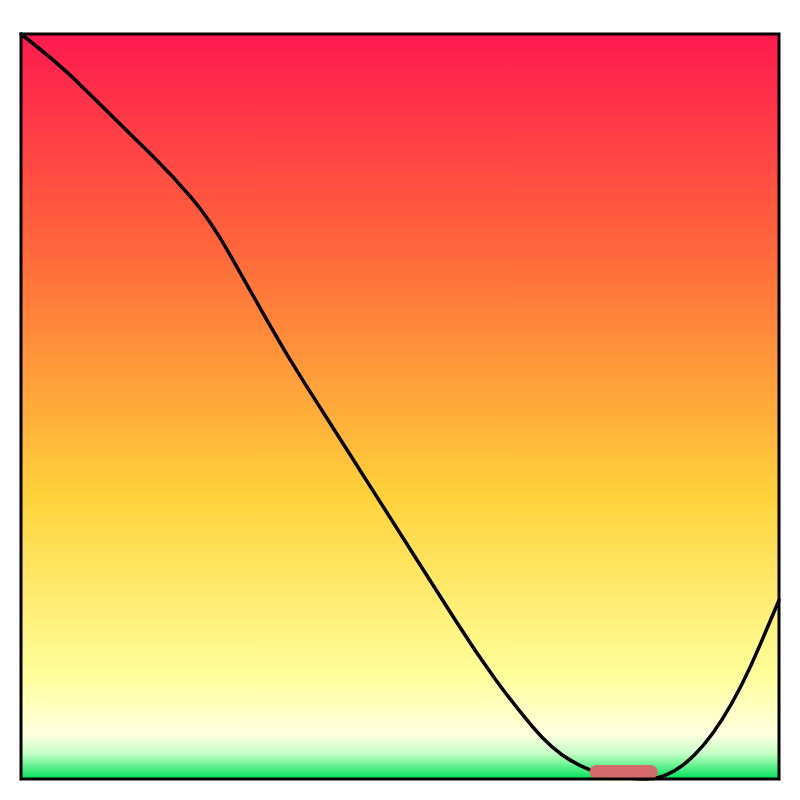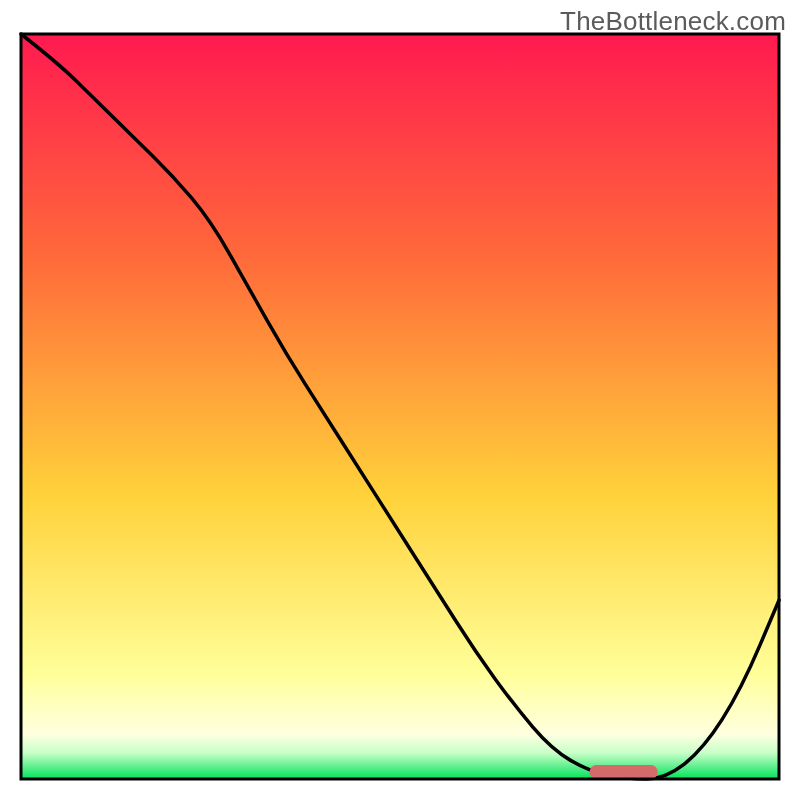--- a/index.html
+++ b/index.html
@@ -53,14 +53,13 @@
 
     <rect id="plot-bg" fill="url(#bg-grad)" x="21" y="34" width="758" height="745"></rect>
 
     <path id="curve" fill="none" stroke-width="3.5" stroke-linejoin="round" stroke-linecap="round" clip-path="url(#plot-clip)" d="M 21 34 Q 58.9 63.80000000000007 77.85 82.42500000000001 Q 96.8 101.04999999999995 115.75 119.67499999999995 Q 134.7 138.29999999999995 153.64999999999998 156.92499999999995 Q 172.6 175.54999999999995 191.55 197.89999999999998 Q 210.5 220.25 229.45 253.77499999999998 Q 248.4 287.29999999999995 267.35 320.825 Q 286.3 354.35 305.25 384.15 Q 324.2 413.95 343.15 443.75 Q 362.1 473.55 381.05 503.35 Q 400 533.15 418.95000000000005 562.95 Q 437.90000000000003 592.75 456.85 622.55 Q 475.8 652.35 494.75 678.425 Q 513.7 704.5 532.6500000000001 726.85 Q 551.6 749.2 570.55 760.375 Q 589.5 771.55 608.45 775.275 Q 627.4 779 646.3499999999999 779 Q 665.3 779 684.25 764.1 Q 703.2 749.2 722.1500000000001 719.4000000000001 Q 741.1 689.6 760.05 644.9000000000001 T 779 600.2" stroke="#000000"></path>
 
     <rect id="marker" rx="7" ry="7" x="589.5" width="68.22000000000003" y="765" height="14" fill="#d46a6a"></rect>
 
     <rect id="frame" fill="none" stroke-width="3" x="21" y="34" width="758" height="745" stroke="#000000"></rect>
   </svg>
 
-  <div class="watermark">TheBottleneck.com</div>
 </div>
 
 </body></html>

